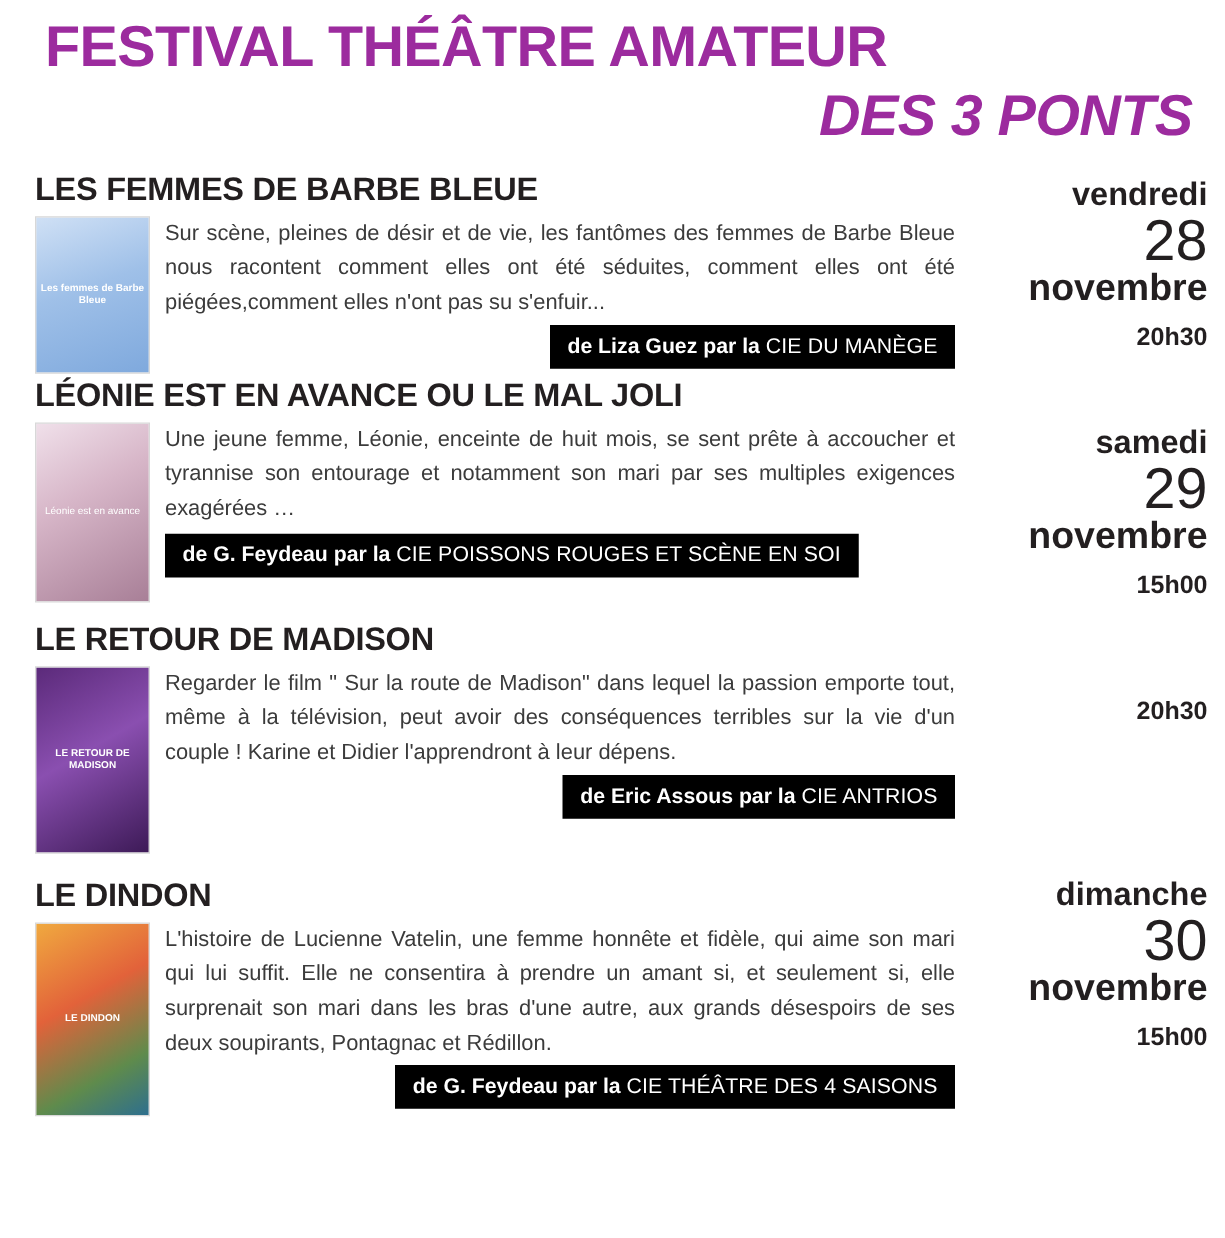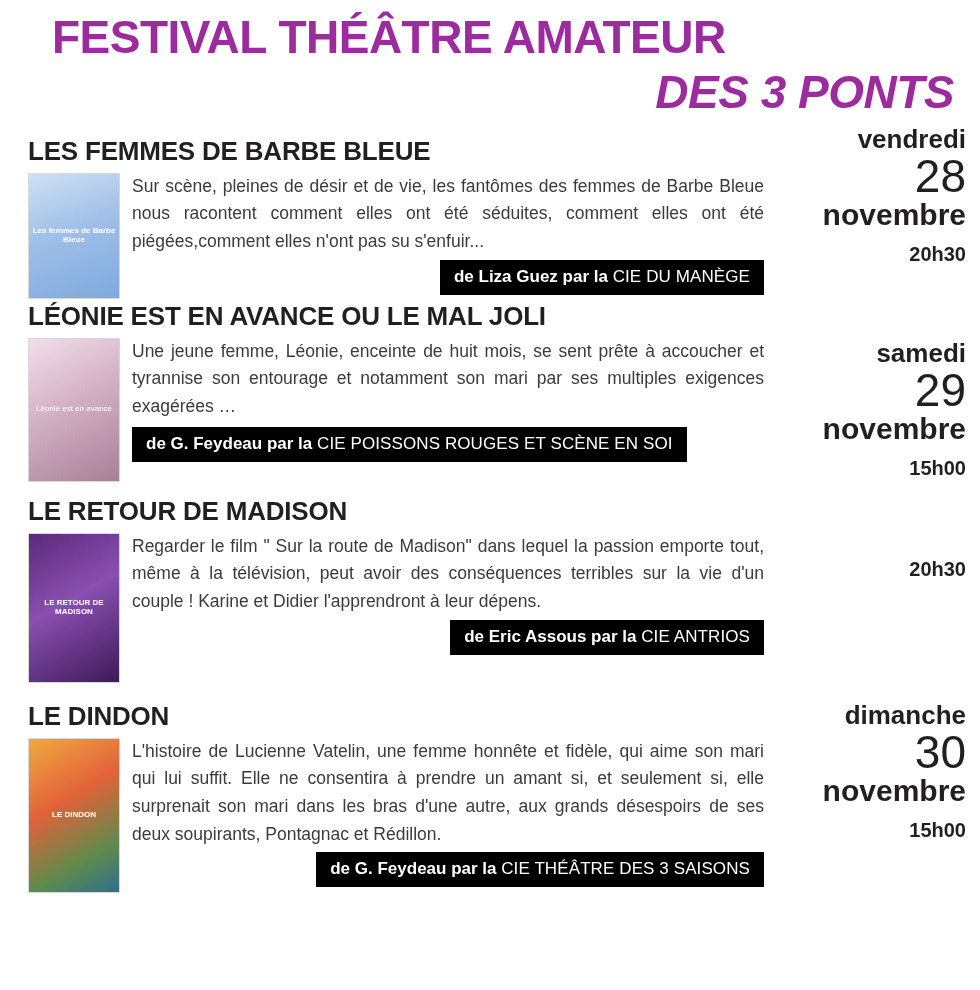--- a/index.html
+++ b/index.html
@@ -22,21 +22,21 @@
     padding: 14px 22px 0 28px;
   }
   .header-line {
     color: #9c2b9e;
     font-weight: bold;
     letter-spacing: -0.5px;
     line-height: 1.02;
     font-size: 46px;
     text-transform: uppercase;
   }
-  .header-line.l1 { text-align: left; margin-left: 24px; }
+  .header-line.l1 { text-align: left; margin-left: 8px; }
   .header-line.l2 { text-align: right; margin-top: 8px; margin-right: 4px; font-style: italic; }
 
   
   .shows {
     position: relative;
     margin-top: 20px;
   }
   .show {
     position: relative;
     padding: 0 22px 0 28px;
@@ -126,21 +126,21 @@
     line-height: 1.05;
   }
   .date-time {
     font-size: 20px;
     font-weight: bold;
     margin-top: 12px;
   }
   .date-time.solo { margin-top: 0; }
 
   
-  #rail-1 { top: 126px; }
+  #rail-1 { top: 142px; }
   #rail-2 { top: 340px; }
   #rail-3 { top: 558px; }
   #rail-4 { top: 702px; }
 
   .show-1 { margin-top: 0; }
   .show-2 { margin-top: 2px; }
   .show-3 { margin-top: 14px; }
   .show-4 { margin-top: 18px; }
 
   .show-1 .poster { height: 126px; background: linear-gradient(160deg,#cfe0f5 0%,#9fc0e8 45%,#7fa9dd 100%); }
@@ -247,21 +247,21 @@
       <div class="show-title">LE DINDON</div>
       <div class="show-body">
         <div class="poster">
           <div class="poster-inner poster-title-4">LE DINDON</div>
         </div>
         <div class="desc-col">
           <div class="desc">L'histoire de Lucienne Vatelin, une femme honnête et fidèle, qui aime son mari qui lui suffit. Elle ne consentira à prendre un amant si, et seulement si, elle surprenait son mari dans les bras d'une autre, aux grands désespoirs de ses deux soupirants, Pontagnac et Rédillon.</div>
           <div class="credit-row">
             <div class="credit">
               <span class="by">de G. Feydeau par la</span>
-              <span class="company"> CIE THÉÂTRE DES 3 SAISONS</span>
+              <span class="company"> CIE THÉÂTRE DES 4 SAISONS</span>
             </div>
           </div>
         </div>
       </div>
     </div>
 
   </div>
 </div>
 
 </body></html>

